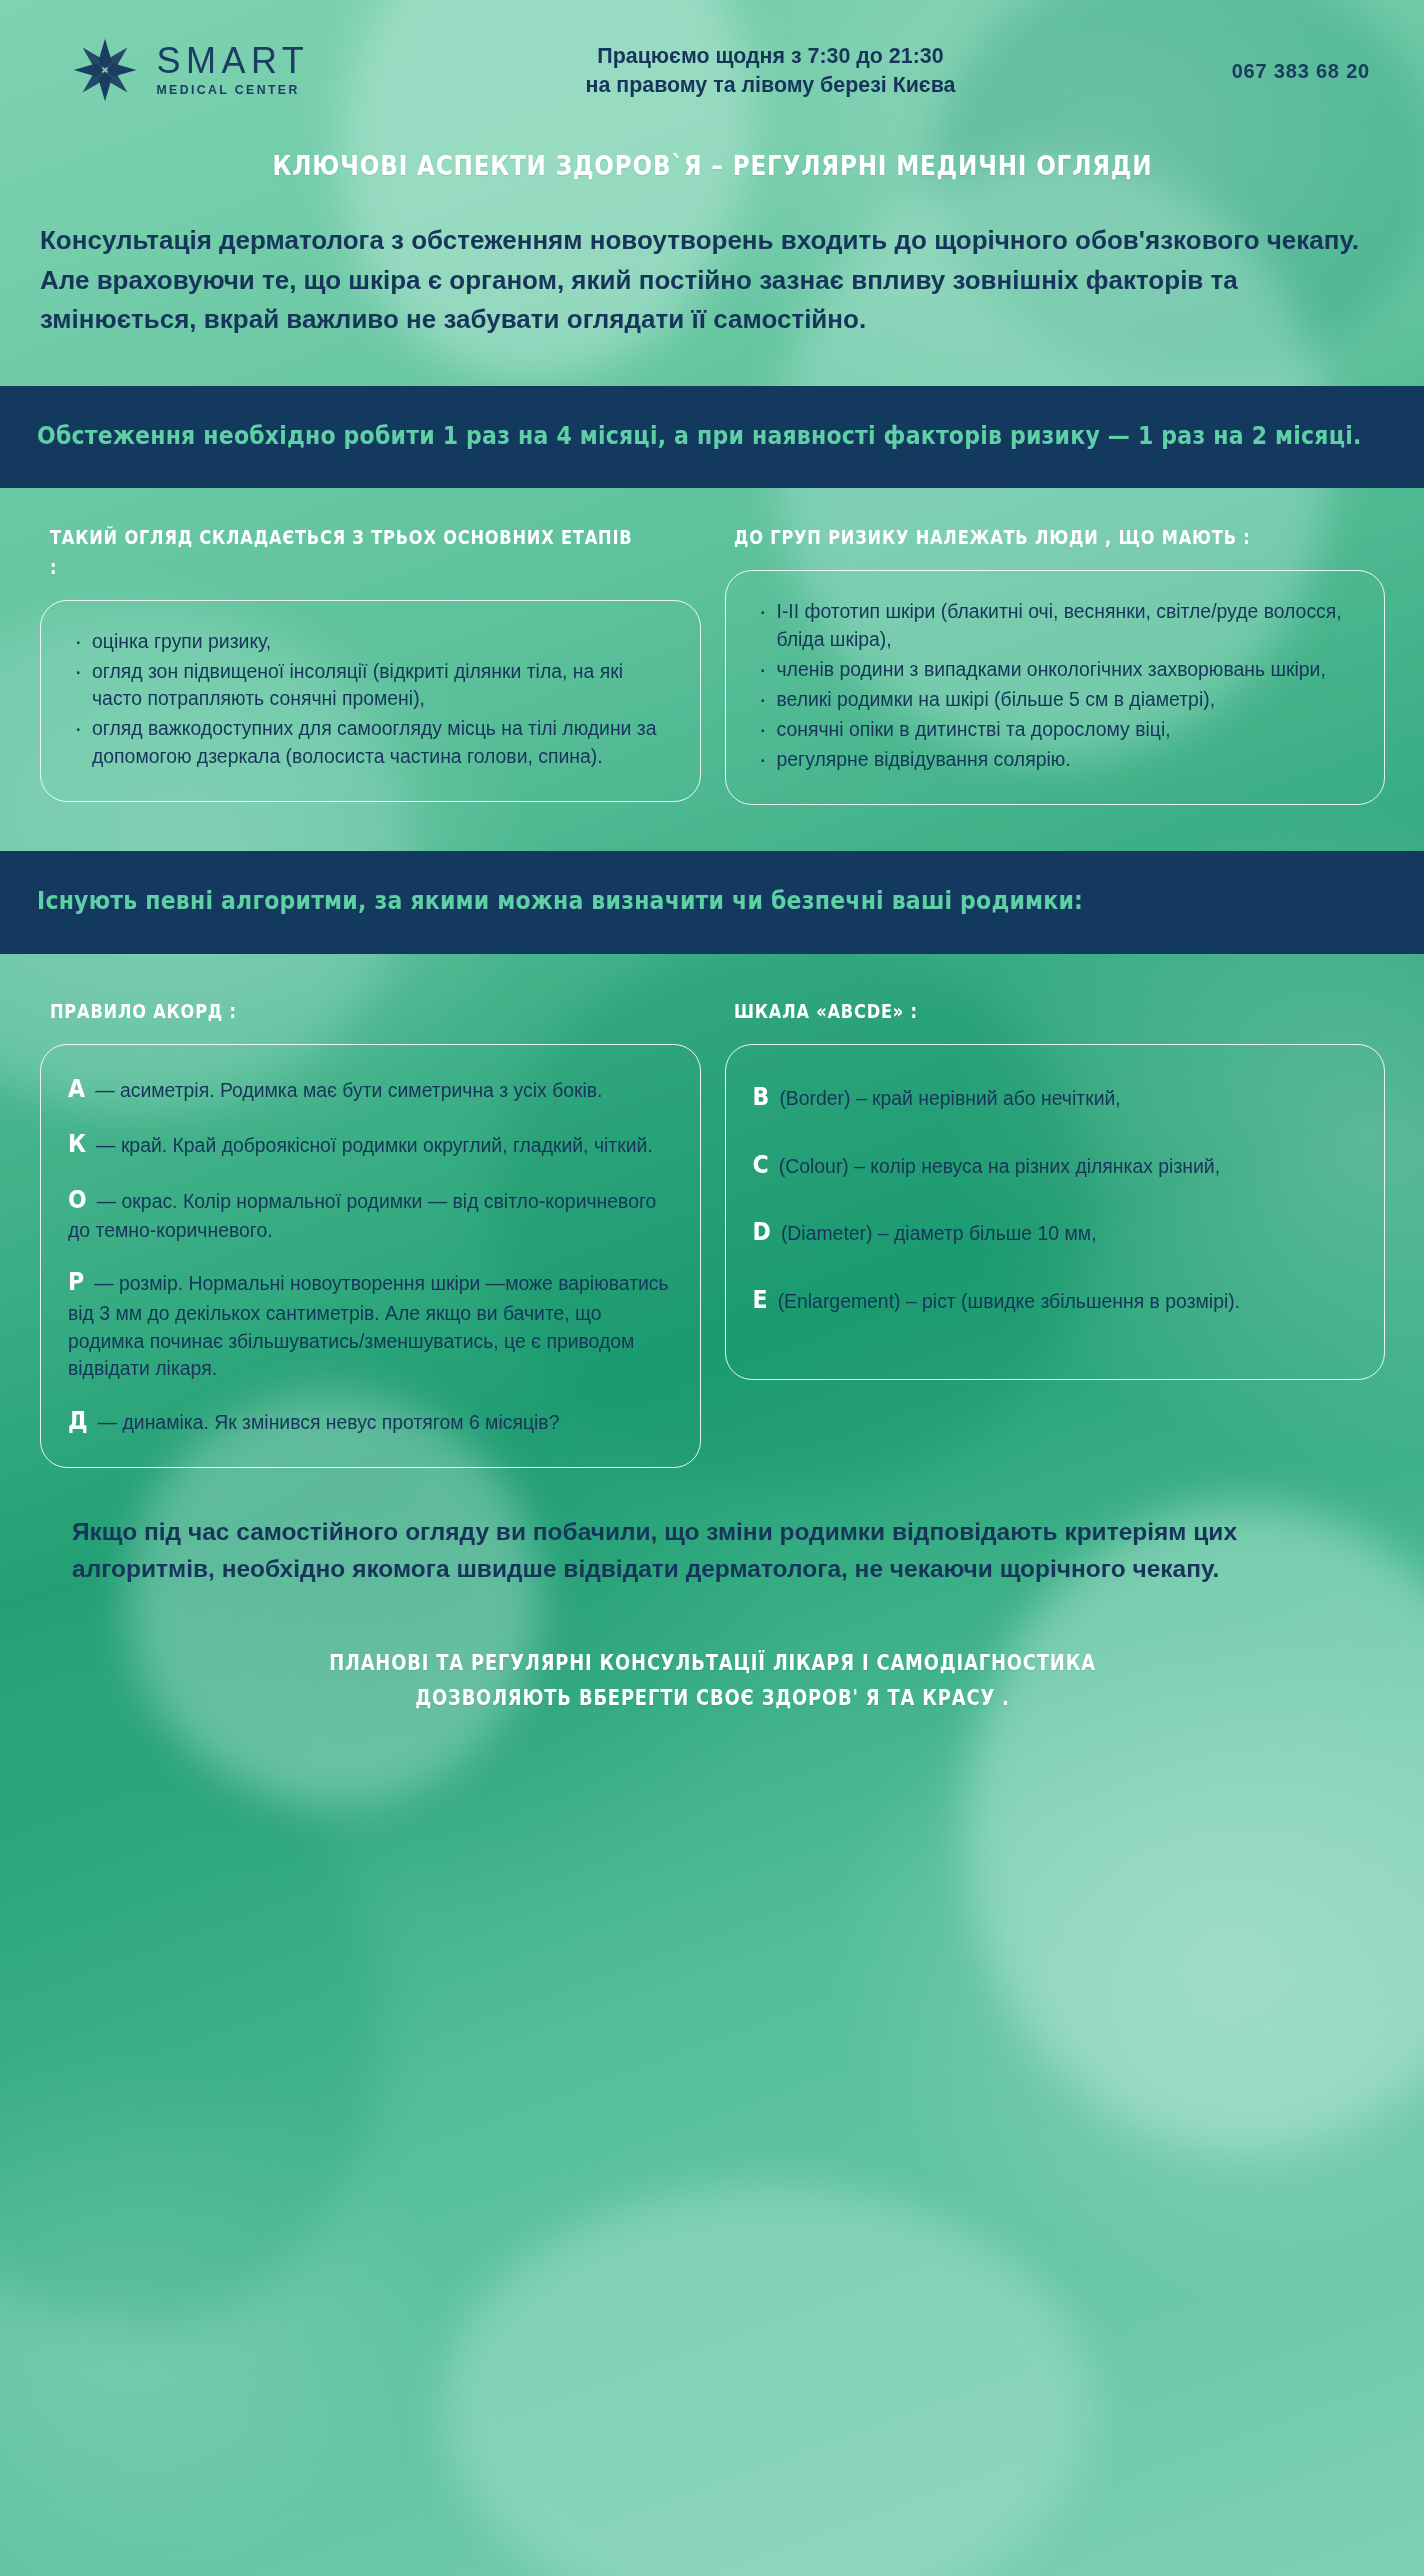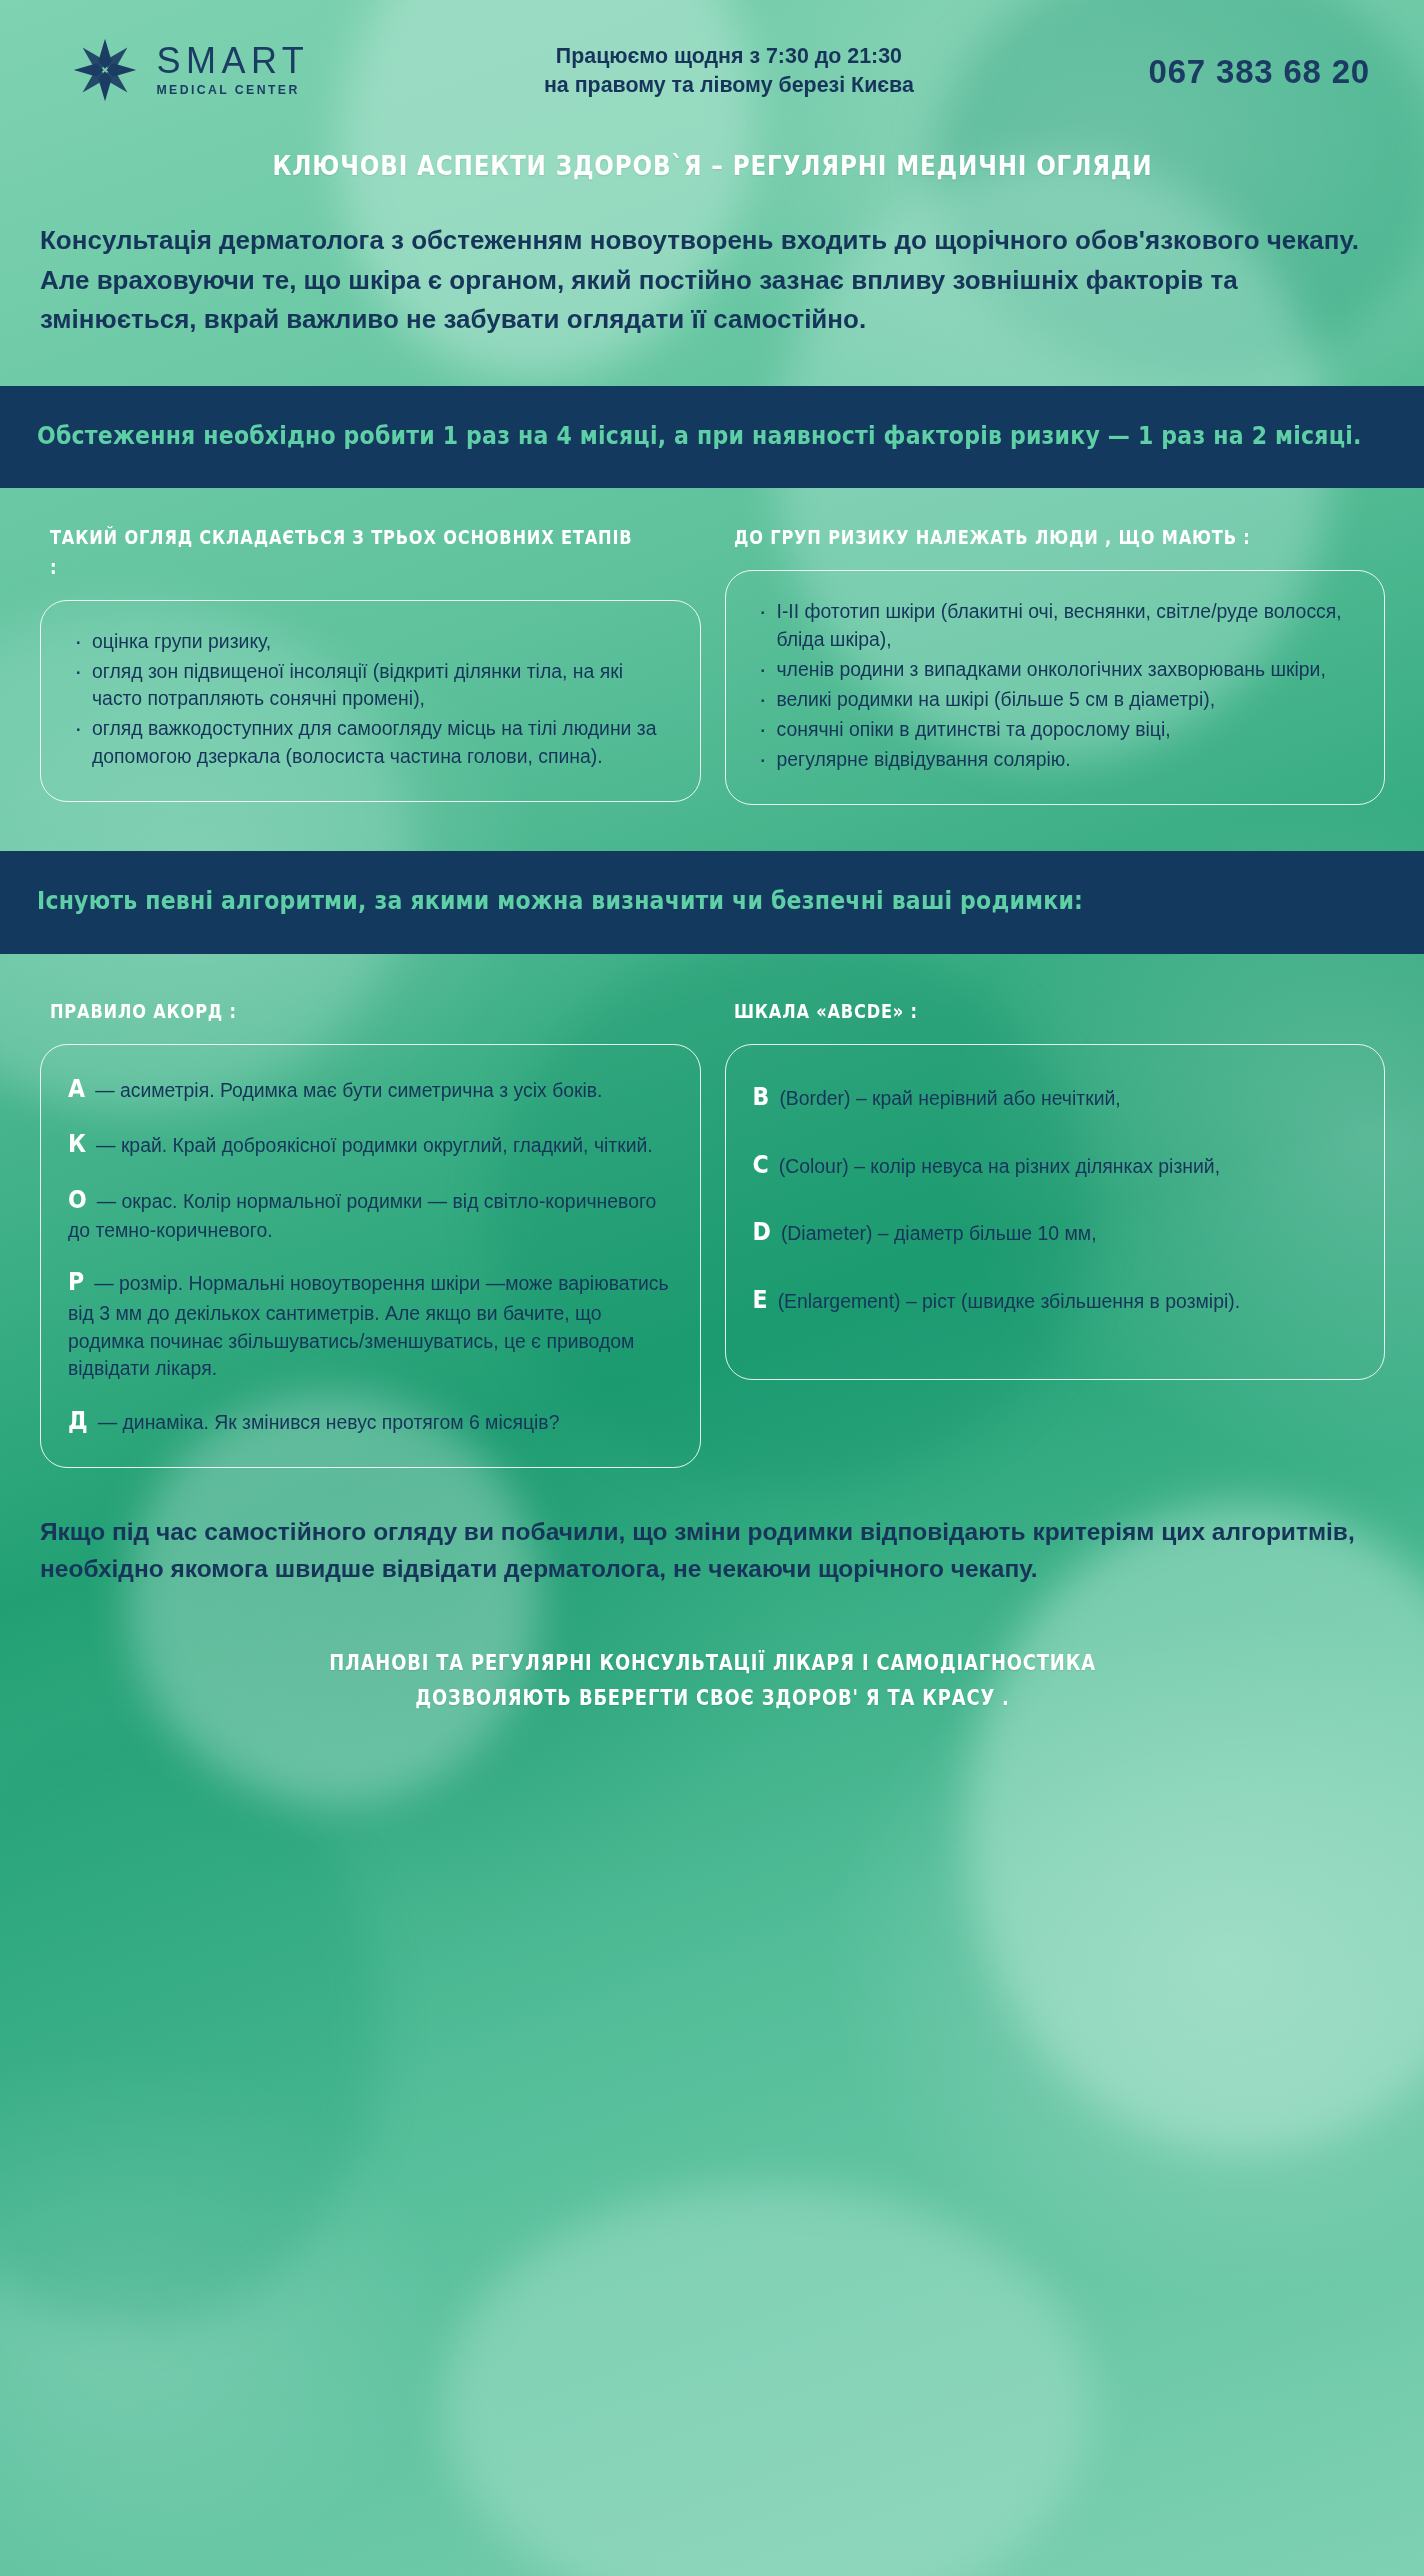--- a/index.html
+++ b/index.html
@@ -49,21 +49,21 @@
   .logo-sub {
     font-size:12.3px; font-weight:bold; letter-spacing:2.4px;
     color:#1c3d63; margin-top:4.7px;
   }
   .hours {
     flex:1 1 auto; text-align:center; color:#17355b;
     font-size:21.4px; font-weight:bold; line-height:1.35;
     padding:0 8px; margin-top:1.6px;
   }
   .phone {
-    flex:0 0 auto; color:#1b3b63; font-size:33px;
+    flex:0 0 auto; color:#1b3b63; font-size:20px;
     font-weight:bold; letter-spacing:0.8px; padding-right:19px; margin-top:3.2px;
   }
 
   
   .hand {
     font-family:"DejaVu Sans Condensed","DejaVu Sans", sans-serif;
     font-weight:bold; color:#ffffff;
     letter-spacing:0.9px;
     transform:scaleX(.92);
     transform-origin:left center;
@@ -121,20 +121,21 @@
   .defs .letter {
     font-family:"DejaVu Sans Condensed","DejaVu Sans", sans-serif;
     font-weight:bold; color:#ffffff; font-size:24.5px; padding-right:4.7px;
   }
   .defs.spaced p { margin-bottom:33px; }
   .defs.spaced p:first-child { margin-top:8px; }
 
   .closing {
     color:#17355b; font-size:24.5px; font-weight:bold; line-height:1.5;
     padding:46px 52px 0 40px;
+    margin-left:32px;
   }
   .footer {
     text-align:center; font-size:21.4px; line-height:1.6;
     margin:59px auto 0 auto; padding:0 63px 55px 63px;
     transform:scaleX(.93); transform-origin:center center;
     text-shadow:0 0.8px 1.6px rgba(0,60,40,.12);
   }
 </style>
 </head>
 <body>

